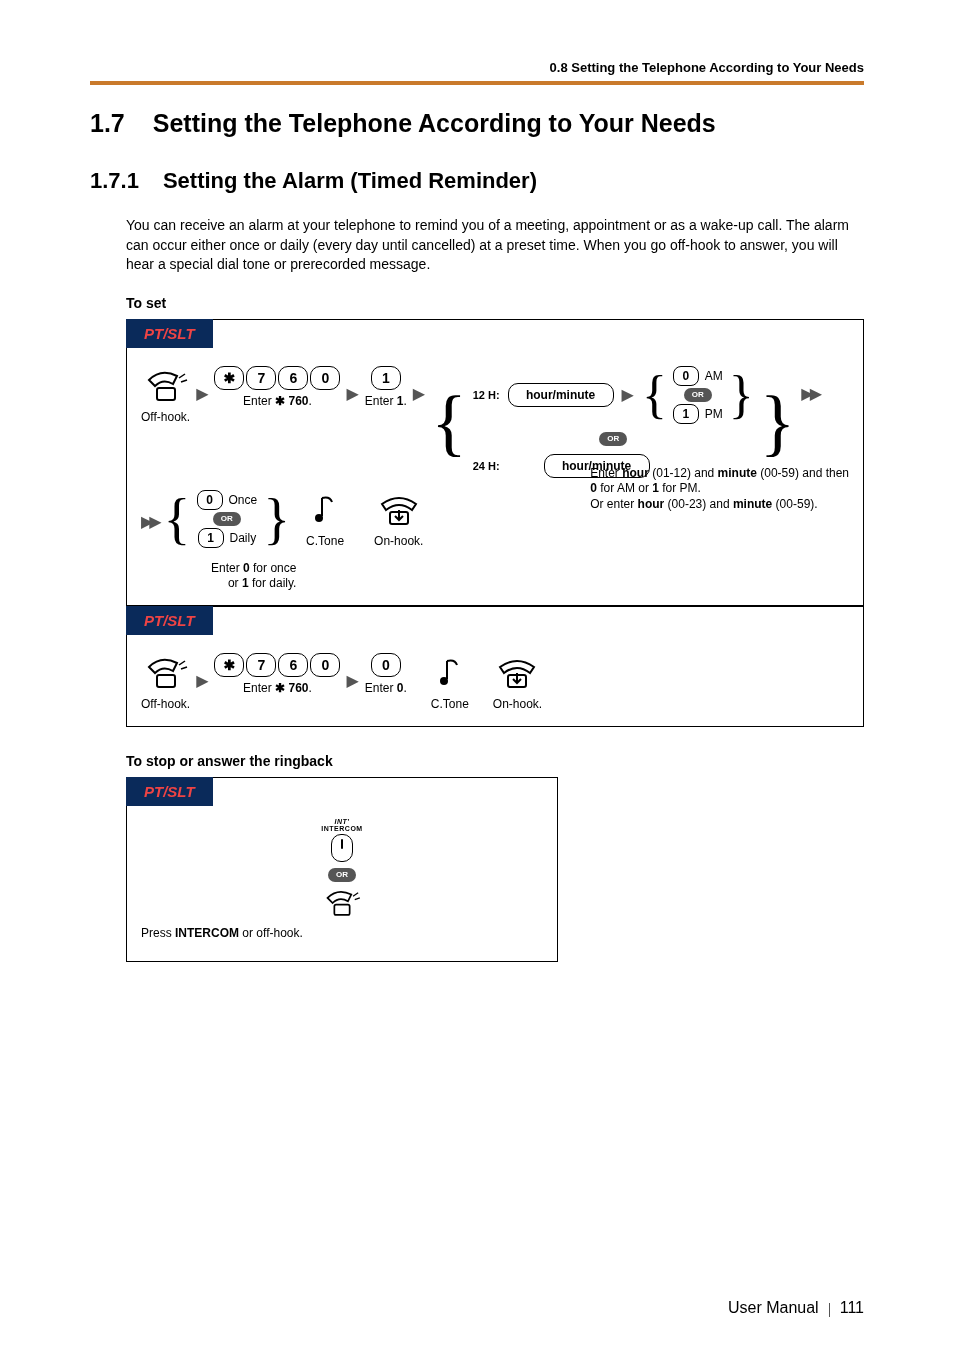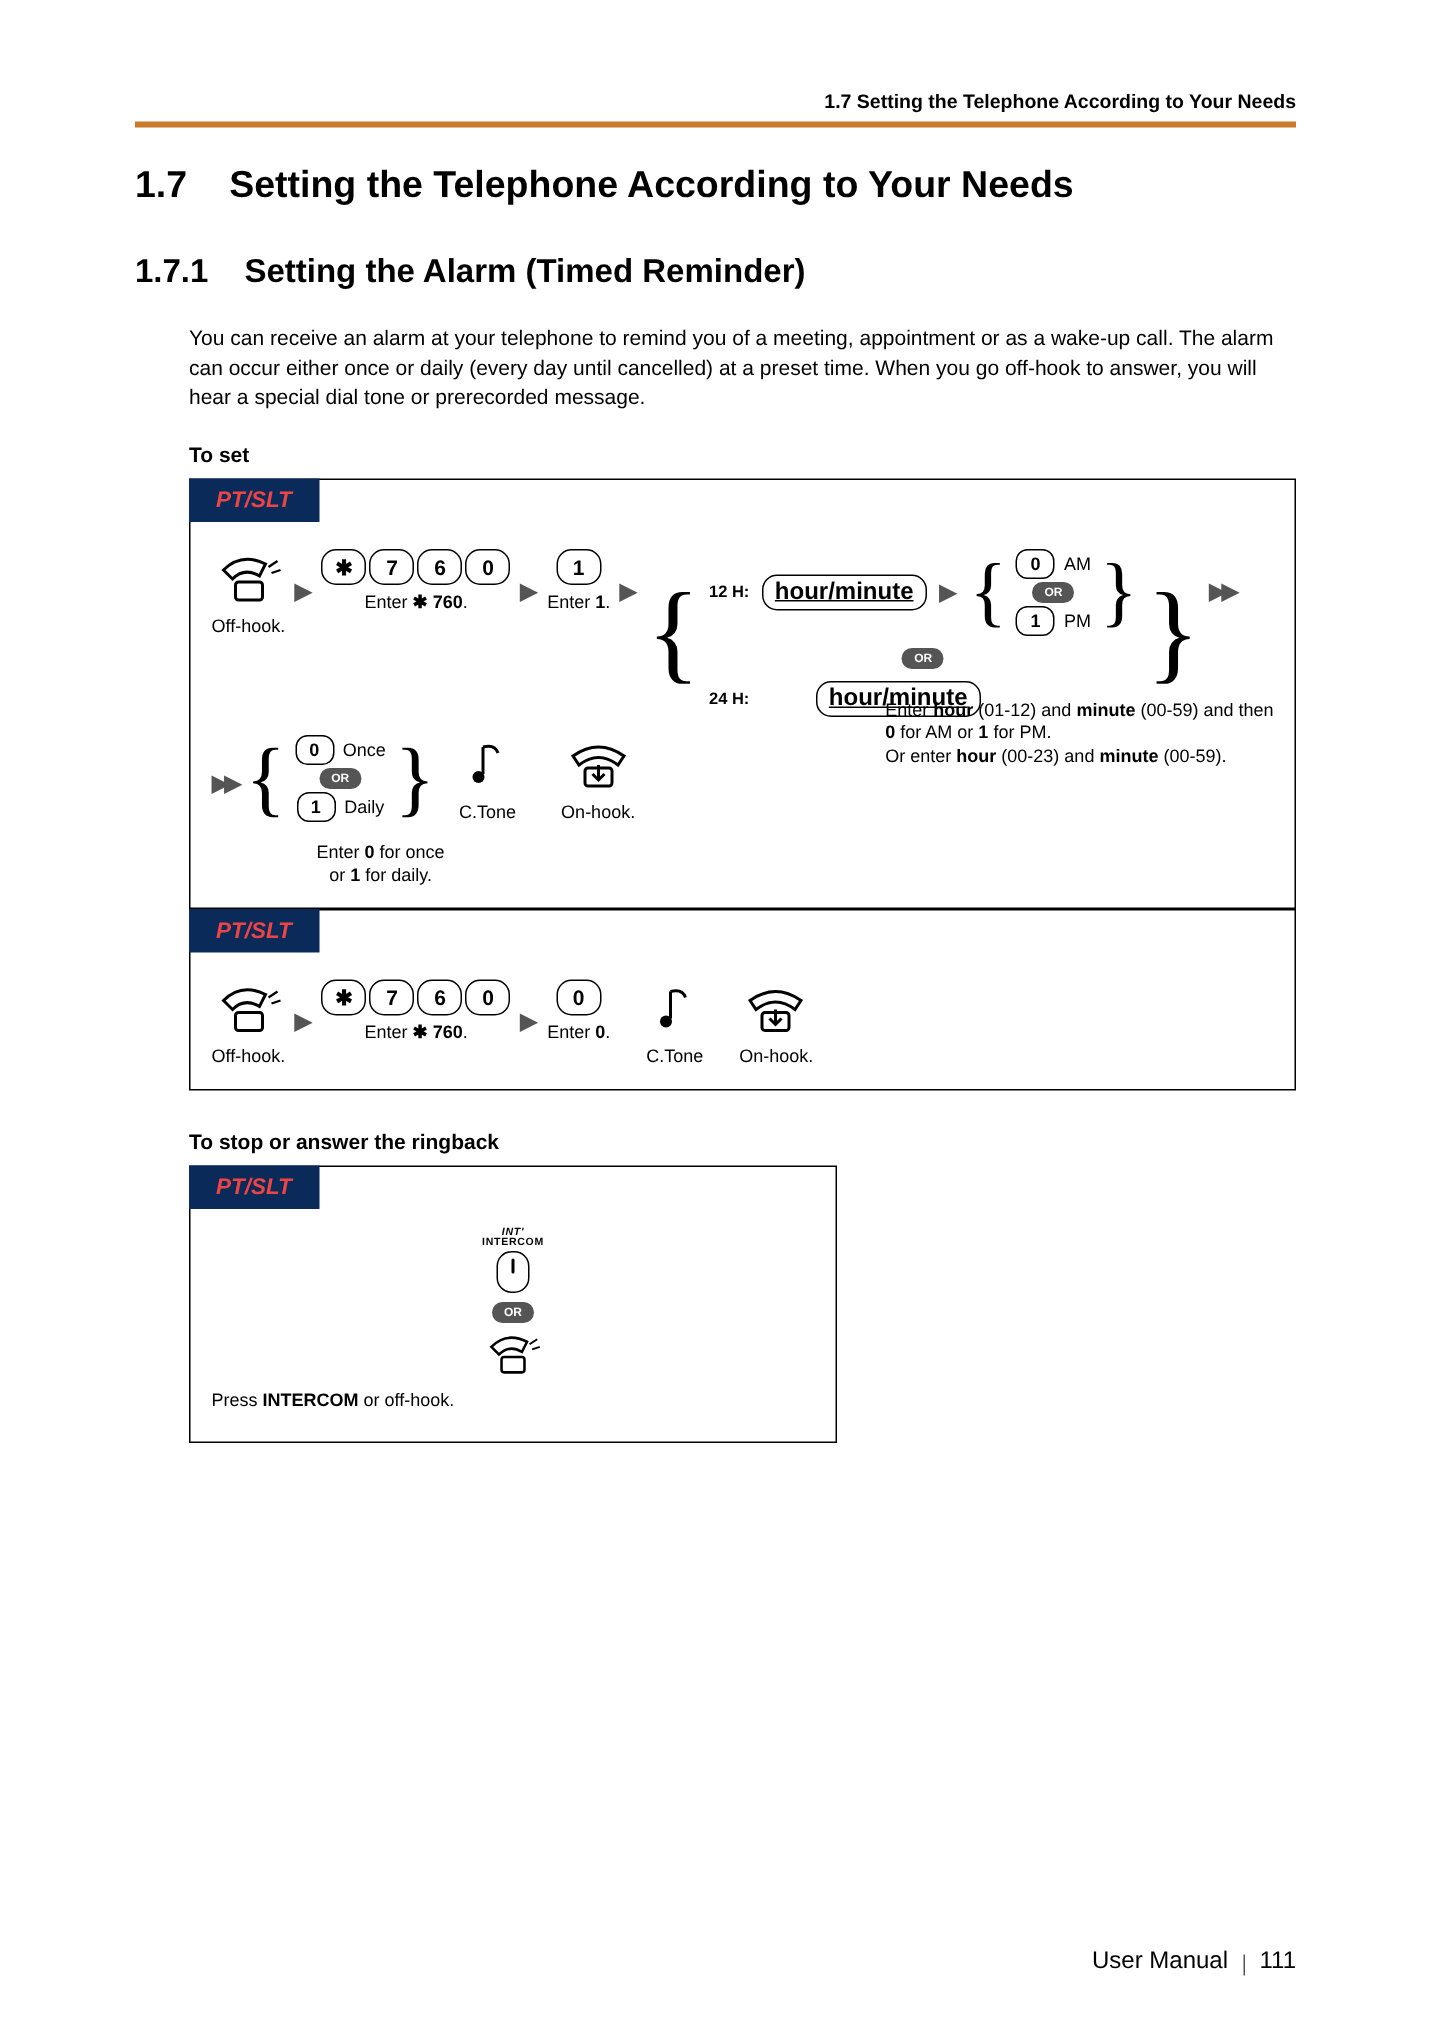--- a/index.html
+++ b/index.html
@@ -21,21 +21,21 @@
   .proc-title{font-size:14px;font-weight:bold;margin:4px 0 8px 0;}
   .proc-box{border:1px solid #000;padding:0;position:relative;}
   .badge{position:absolute;top:-1px;left:-1px;background:var(--blue);color:#ef4444;font-size:15px;font-style:italic;font-weight:bold;padding:6px 18px;}
   .flow{display:flex;flex-wrap:wrap;align-items:flex-start;padding:46px 14px 14px 14px;gap:6px 6px;font-size:12px;}
   .col{display:flex;flex-direction:column;align-items:center;gap:4px;}
   .arrow{font-size:16px;color:#555;padding-top:18px;}
   .arrow.dbl{letter-spacing:-4px;}
   .cap{font-size:12px;text-align:center;max-width:110px;line-height:1.25;}
   .key{display:inline-flex;align-items:center;justify-content:center;min-width:28px;height:22px;border:1.5px solid #000;border-radius:10px;font-weight:bold;font-size:14px;background:#fff;}
   .key.sm{min-width:24px;height:18px;font-size:12px;border-radius:8px;}
-  .key.wide{min-width:88px;padding:0 8px;font-size:16px;font-weight:bold;text-decoration:underline;}
+  .key.wide{min-width:88px;padding:0 8px;font-size:12px;font-weight:bold;}
   .keys{display:flex;gap:2px;align-items:center;}
   .star{font-family:Arial;}
   .or-pill{display:inline-flex;align-items:center;justify-content:center;min-width:22px;height:14px;border-radius:7px;background:#555;color:#fff;font-size:8px;font-weight:bold;padding:0 3px;}
   
   .options{display:flex;align-items:center;gap:6px;}
   .brace{font-size:74px;line-height:60px;font-family:"Times New Roman",serif;color:#000;font-weight:100;}
   .opt-stack{display:flex;flex-direction:column;gap:2px;align-items:center;}
   .opt-row{display:flex;align-items:center;gap:6px;}
   .opt-label{font-size:12px;}
   .small-label{font-size:11px;font-weight:bold;}
@@ -56,21 +56,21 @@
   .ampm-wrap{display:flex;align-items:center;gap:6px;}
   .ampm-opts{display:flex;flex-direction:column;gap:2px;align-items:center;}
   .ampm-row{display:flex;align-items:center;gap:6px;}
   .caption-block{font-size:12px;line-height:1.3;max-width:270px;}
   .mid-or{display:flex;justify-content:center;margin:-2px 0;}
 </style>
 </head>
 <body>
 
 <div class="page">
-  <div class="running-head">1.7 Setting the Telephone According to Your Needs</div>
+  <div class="running-head">0.8 Setting the Telephone According to Your Needs</div>
   <div class="rule"></div>
 
   <h1 class="section">
     <span class="num">1.7</span>
     <span class="txt">Setting the Telephone According to Your Needs</span>
   </h1>
 
   <h2 class="subsection">
     <span>1.7.1</span>
     <span>Setting the Alarm (Timed Reminder)</span>
@@ -182,21 +182,21 @@
                 <rect x="14" y="22" width="18" height="12" rx="2" fill="none" stroke="#000" stroke-width="2"></rect>
                 <path d="M23 20 L23 30" stroke="#000" stroke-width="2"></path>
                 <path d="M19 26 L23 30 L27 26" fill="none" stroke="#000" stroke-width="2"></path>
               </svg>
           </span>
           <span class="cap">On-hook.</span>
         </div>
 
         <div style="flex-basis:100%;height:0"></div>
         <div style="width:40px"></div>
-        <div class="cap" style="max-width:90px;text-align:center;margin-left:24px">Enter <b>0</b> for once<br>or <b>1</b> for daily.</div>
+        <div class="cap" style="max-width:90px;text-align:right;margin-left:24px">Enter <b>0</b> for once<br>or <b>1</b> for daily.</div>
         <div style="flex:1"></div>
       </div>
 
       <div style="position:absolute;right:14px;top:146px" class="caption-block">
         <span>Enter </span><b>hour</b><span> (01-12) and </span><b>minute</b><span> (00-59) and then </span><br>
         <b>0</b><span> for AM or </span><b>1</b><span> for PM.</span><br>
         <span>Or enter </span><b>hour</b><span> (00-23) and </span><b>minute</b><span> (00-59).</span>
       </div>
     </div>
 

